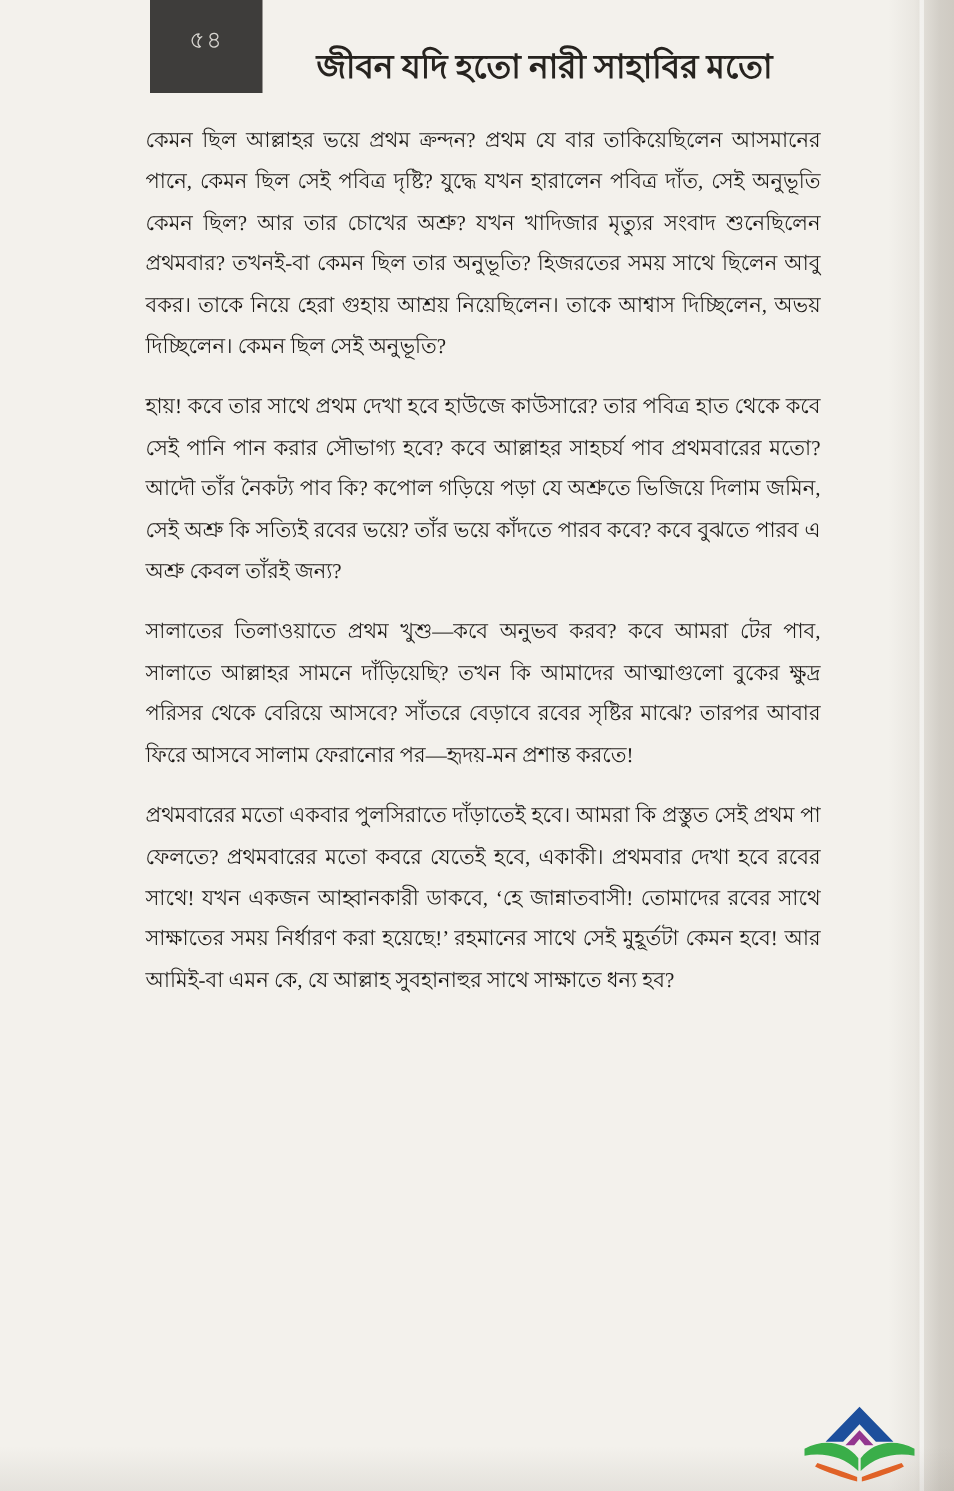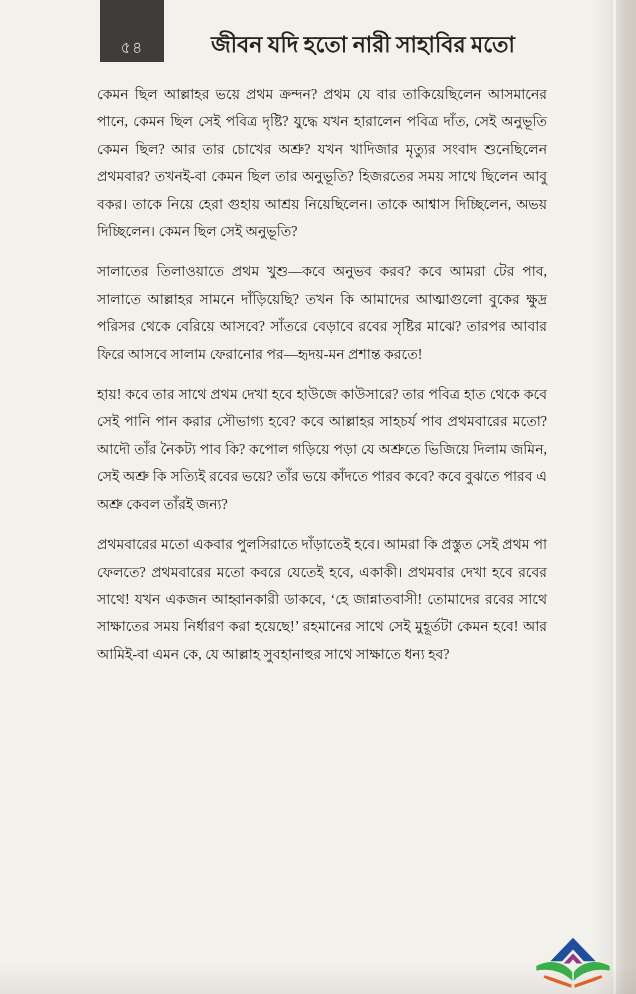--- a/index.html
+++ b/index.html
@@ -26,23 +26,23 @@
     background: rgba(255,255,255,0.55);
     pointer-events: none;
   }
   .scan-shade-bottom {
     position: absolute; left: 0; bottom: 0; width: 100%; height: 30px;
     background: linear-gradient(to bottom, rgba(120,112,100,0) 0%, rgba(120,112,100,0.12) 100%);
     pointer-events: none;
   }
   
   .page-number-box {
-    position: absolute; left: 100px; top: 0; width: 64px; height: 62px;
+    position: absolute; left: 100px; top: 0; width: 75px; height: 62px;
     background: #3e3d3b;
-    display: flex; align-items: flex-end; justify-content: center;
+    display: flex; align-items: flex-start; justify-content: center;
     padding-top: 14px; box-sizing: border-box;
   }
   .page-number-box span {
     color: #d8d6d1; font-size: 16px; letter-spacing: 1px;
   }
   .header-title {
     position: absolute; top: 27px; left: 160px; right: 70px;
     text-align: center;
     font-size: 22px; font-weight: bold; color: #26231f;
   }
@@ -67,22 +67,22 @@
 <div class="scan-edge-line"></div>
 <div class="scan-shade-bottom"></div>
 
 <div class="page-number-box">
   <span>৫৪</span>
 </div>
 <div class="header-title">জীবন যদি হতো নারী সাহাবির মতো</div>
 
 <div class="text-block">
   <p>কেমন ছিল আল্লাহর ভয়ে প্রথম ক্রন্দন? প্রথম যে বার তাকিয়েছিলেন আসমানের পানে, কেমন ছিল সেই পবিত্র দৃষ্টি? যুদ্ধে যখন হারালেন পবিত্র দাঁত, সেই অনুভূতি কেমন ছিল? আর তার চোখের অশ্রু? যখন খাদিজার মৃত্যুর সংবাদ শুনেছিলেন প্রথমবার? তখনই-বা কেমন ছিল তার অনুভূতি? হিজরতের সময় সাথে ছিলেন আবু বকর। তাকে নিয়ে হেরা গুহায় আশ্রয় নিয়েছিলেন। তাকে আশ্বাস দিচ্ছিলেন, অভয় দিচ্ছিলেন। কেমন ছিল সেই অনুভূতি?</p>
+  <p>হায়! কবে তার সাথে প্রথম দেখা হবে হাউজে কাউসারে? তার পবিত্র হাত থেকে কবে সেই পানি পান করার সৌভাগ্য হবে? কবে আল্লাহর সাহচর্য পাব প্রথমবারের মতো? আদৌ তাঁর নৈকট্য পাব কি? কপোল গড়িয়ে পড়া যে অশ্রুতে ভিজিয়ে দিলাম জমিন, সেই অশ্রু কি সত্যিই রবের ভয়ে? তাঁর ভয়ে কাঁদতে পারব কবে? কবে বুঝতে পারব এ অশ্রু কেবল তাঁরই জন্য?</p>
   <p>সালাতের তিলাওয়াতে প্রথম খুশু—কবে অনুভব করব? কবে আমরা টের পাব, সালাতে আল্লাহর সামনে দাঁড়িয়েছি? তখন কি আমাদের আত্মাগুলো বুকের ক্ষুদ্র পরিসর থেকে বেরিয়ে আসবে? সাঁতরে বেড়াবে রবের সৃষ্টির মাঝে? তারপর আবার ফিরে আসবে সালাম ফেরানোর পর—হৃদয়-মন প্রশান্ত করতে!</p>
-  <p>হায়! কবে তার সাথে প্রথম দেখা হবে হাউজে কাউসারে? তার পবিত্র হাত থেকে কবে সেই পানি পান করার সৌভাগ্য হবে? কবে আল্লাহর সাহচর্য পাব প্রথমবারের মতো? আদৌ তাঁর নৈকট্য পাব কি? কপোল গড়িয়ে পড়া যে অশ্রুতে ভিজিয়ে দিলাম জমিন, সেই অশ্রু কি সত্যিই রবের ভয়ে? তাঁর ভয়ে কাঁদতে পারব কবে? কবে বুঝতে পারব এ অশ্রু কেবল তাঁরই জন্য?</p>
   <p>প্রথমবারের মতো একবার পুলসিরাতে দাঁড়াতেই হবে। আমরা কি প্রস্তুত সেই প্রথম পা ফেলতে? প্রথমবারের মতো কবরে যেতেই হবে, একাকী। প্রথমবার দেখা হবে রবের সাথে! যখন একজন আহ্বানকারী ডাকবে, ‘হে জান্নাতবাসী! তোমাদের রবের সাথে সাক্ষাতের সময় নির্ধারণ করা হয়েছে!’ রহমানের সাথে সেই মুহূর্তটা কেমন হবে! আর আমিই-বা এমন কে, যে আল্লাহ সুবহানাহুর সাথে সাক্ষাতে ধন্য হব?</p>
 
 </div>
 
 <svg class="publisher-logo" viewBox="0 0 100 70" aria-hidden="true">
 
   <polygon points="50,4 79,34 64,34 50,19 36,34 21,34" fill="#1d4f9c"></polygon>
 
   <polygon points="50,24 62,37 54.5,37 50,31.5 45.5,37 38,37" fill="#93368f"></polygon>
 

